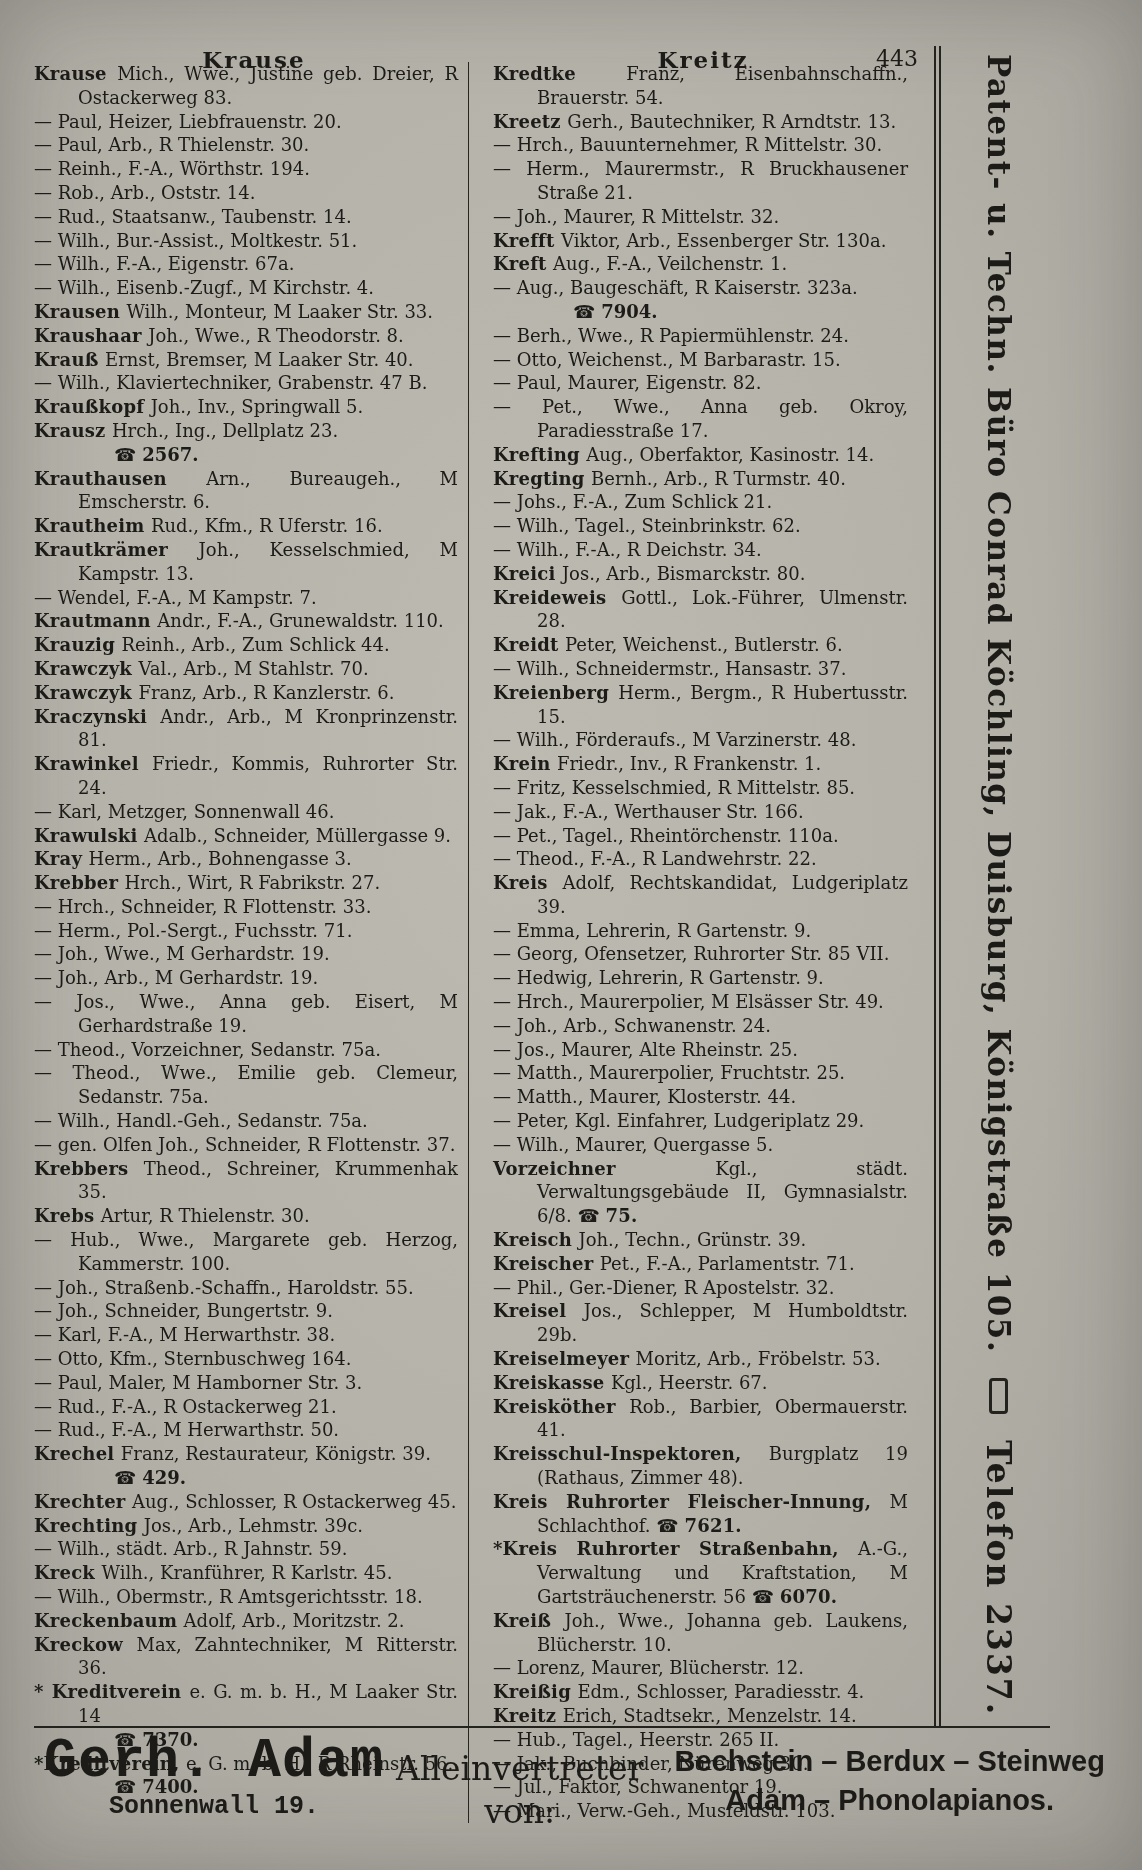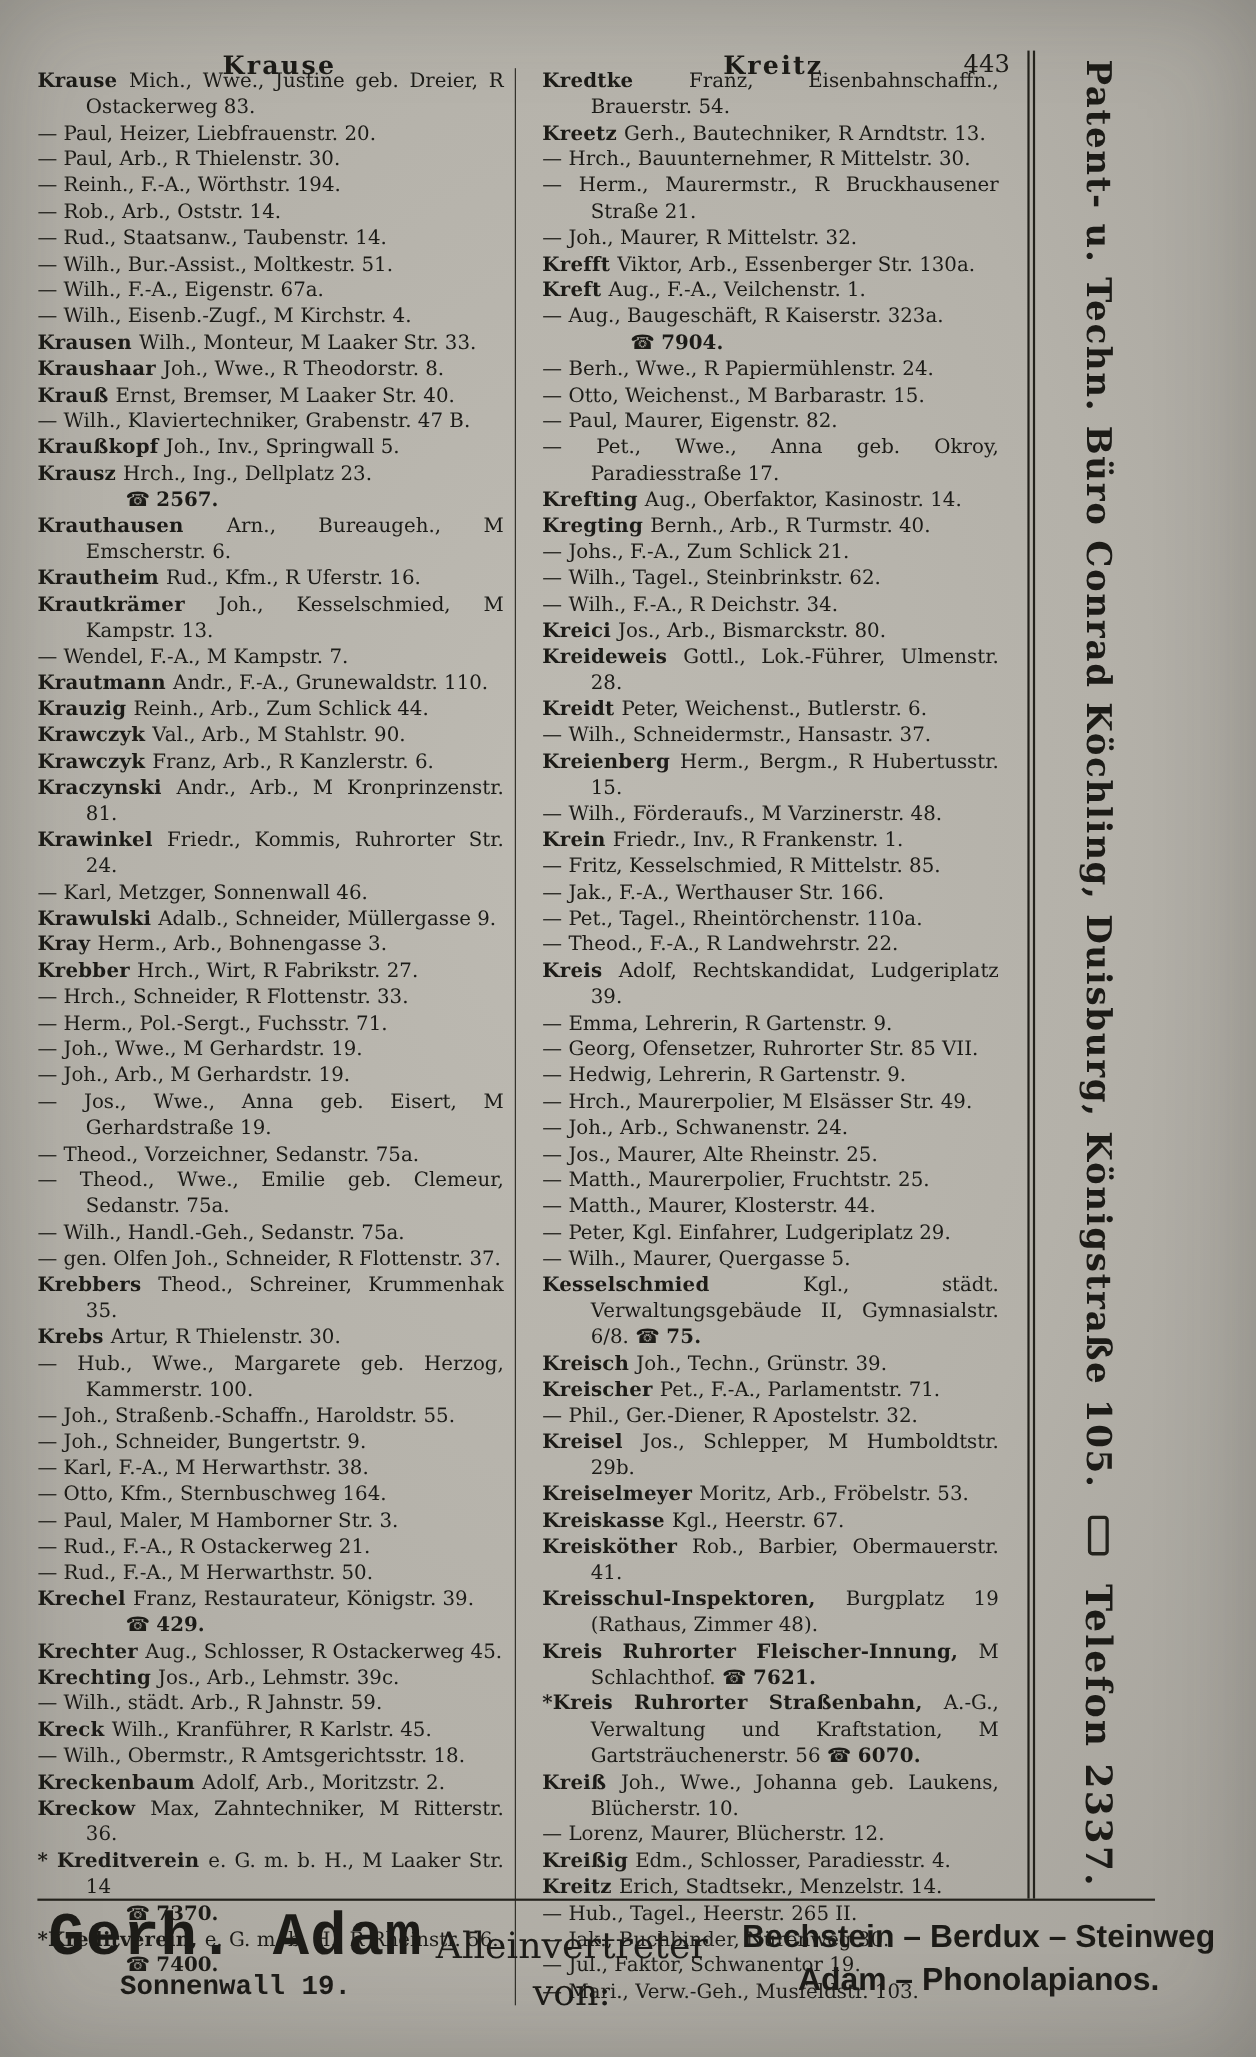--- a/index.html
+++ b/index.html
@@ -72,21 +72,21 @@
             <div class="entry"><span>— Wilh., Klaviertechniker, Grabenstr. 47 B.</span></div>
             <div class="entry"><span class="surname">Kraußkopf </span><span>Joh., Inv., Springwall 5.</span></div>
             <div class="entry"><span class="surname">Krausz </span><span>Hrch., Ing., Dellplatz 23.</span></div>
             <div class="phone-line"><span class="ph-icon">☎ </span><span>2567.</span></div>
             <div class="entry"><span class="surname">Krauthausen </span><span>Arn., Bureaugeh., M Emscherstr. 6.</span></div>
             <div class="entry"><span class="surname">Krautheim </span><span>Rud., Kfm., R Uferstr. 16.</span></div>
             <div class="entry"><span class="surname">Krautkrämer </span><span>Joh., Kesselschmied, M Kampstr. 13.</span></div>
             <div class="entry"><span>— Wendel, F.-A., M Kampstr. 7.</span></div>
             <div class="entry"><span class="surname">Krautmann </span><span>Andr., F.-A., Grunewaldstr. 110.</span></div>
             <div class="entry"><span class="surname">Krauzig </span><span>Reinh., Arb., Zum Schlick 44.</span></div>
-            <div class="entry"><span class="surname">Krawczyk </span><span>Val., Arb., M Stahlstr. 90.</span></div>
+            <div class="entry"><span class="surname">Krawczyk </span><span>Val., Arb., M Stahlstr. 70.</span></div>
             <div class="entry"><span class="surname">Krawczyk </span><span>Franz, Arb., R Kanzlerstr. 6.</span></div>
             <div class="entry"><span class="surname">Kraczynski </span><span>Andr., Arb., M Kronprinzenstr. 81.</span></div>
             <div class="entry"><span class="surname">Krawinkel </span><span>Friedr., Kommis, Ruhrorter Str. 24.</span></div>
             <div class="entry"><span>— Karl, Metzger, Sonnenwall 46.</span></div>
             <div class="entry"><span class="surname">Krawulski </span><span>Adalb., Schneider, Müllergasse 9.</span></div>
             <div class="entry"><span class="surname">Kray </span><span>Herm., Arb., Bohnengasse 3.</span></div>
             <div class="entry"><span class="surname">Krebber </span><span>Hrch., Wirt, R Fabrikstr. 27.</span></div>
             <div class="entry"><span>— Hrch., Schneider, R Flottenstr. 33.</span></div>
             <div class="entry"><span>— Herm., Pol.-Sergt., Fuchsstr. 71.</span></div>
             <div class="entry"><span>— Joh., Wwe., M Gerhardstr. 19.</span></div>
@@ -154,21 +154,21 @@
             <div class="entry"><span>— Emma, Lehrerin, R Gartenstr. 9.</span></div>
             <div class="entry"><span>— Georg, Ofensetzer, Ruhrorter Str. 85 VII.</span></div>
             <div class="entry"><span>— Hedwig, Lehrerin, R Gartenstr. 9.</span></div>
             <div class="entry"><span>— Hrch., Maurerpolier, M Elsässer Str. 49.</span></div>
             <div class="entry"><span>— Joh., Arb., Schwanenstr. 24.</span></div>
             <div class="entry"><span>— Jos., Maurer, Alte Rheinstr. 25.</span></div>
             <div class="entry"><span>— Matth., Maurerpolier, Fruchtstr. 25.</span></div>
             <div class="entry"><span>— Matth., Maurer, Klosterstr. 44.</span></div>
             <div class="entry"><span>— Peter, Kgl. Einfahrer, Ludgeriplatz 29.</span></div>
             <div class="entry"><span>— Wilh., Maurer, Quergasse 5.</span></div>
-            <div class="entry"><span class="surname">Kesselschmied </span><span>Kgl., städt. Verwaltungsgebäude II, Gymnasialstr. 6/8.</span><span class="ph-icon"> ☎ </span><span class="surname">75.</span></div>
+            <div class="entry"><span class="surname">Vorzeichner </span><span>Kgl., städt. Verwaltungsgebäude II, Gymnasialstr. 6/8.</span><span class="ph-icon"> ☎ </span><span class="surname">75.</span></div>
             <div class="entry"><span class="surname">Kreisch </span><span>Joh., Techn., Grünstr. 39.</span></div>
             <div class="entry"><span class="surname">Kreischer </span><span>Pet., F.-A., Parlamentstr. 71.</span></div>
             <div class="entry"><span>— Phil., Ger.-Diener, R Apostelstr. 32.</span></div>
             <div class="entry"><span class="surname">Kreisel </span><span>Jos., Schlepper, M Humboldtstr. 29b.</span></div>
             <div class="entry"><span class="surname">Kreiselmeyer </span><span>Moritz, Arb., Fröbelstr. 53.</span></div>
             <div class="entry"><span class="surname">Kreiskasse </span><span>Kgl., Heerstr. 67.</span></div>
             <div class="entry"><span class="surname">Kreisköther </span><span>Rob., Barbier, Obermauerstr. 41.</span></div>
             <div class="entry"><span class="surname">Kreisschul-Inspektoren, </span><span>Burgplatz 19 (Rathaus, Zimmer 48).</span></div>
             <div class="entry"><span class="surname">Kreis Ruhrorter Fleischer-Innung, </span><span>M Schlachthof.</span><span class="ph-icon"> ☎ </span><span class="surname">7621.</span></div>
             <div class="entry"><span class="surname">*Kreis Ruhrorter Straßenbahn, </span><span>A.-G., Verwaltung und Kraftstation, M Gartsträuchenerstr. 56</span><span class="ph-icon"> ☎ </span><span class="surname">6070.</span></div>

